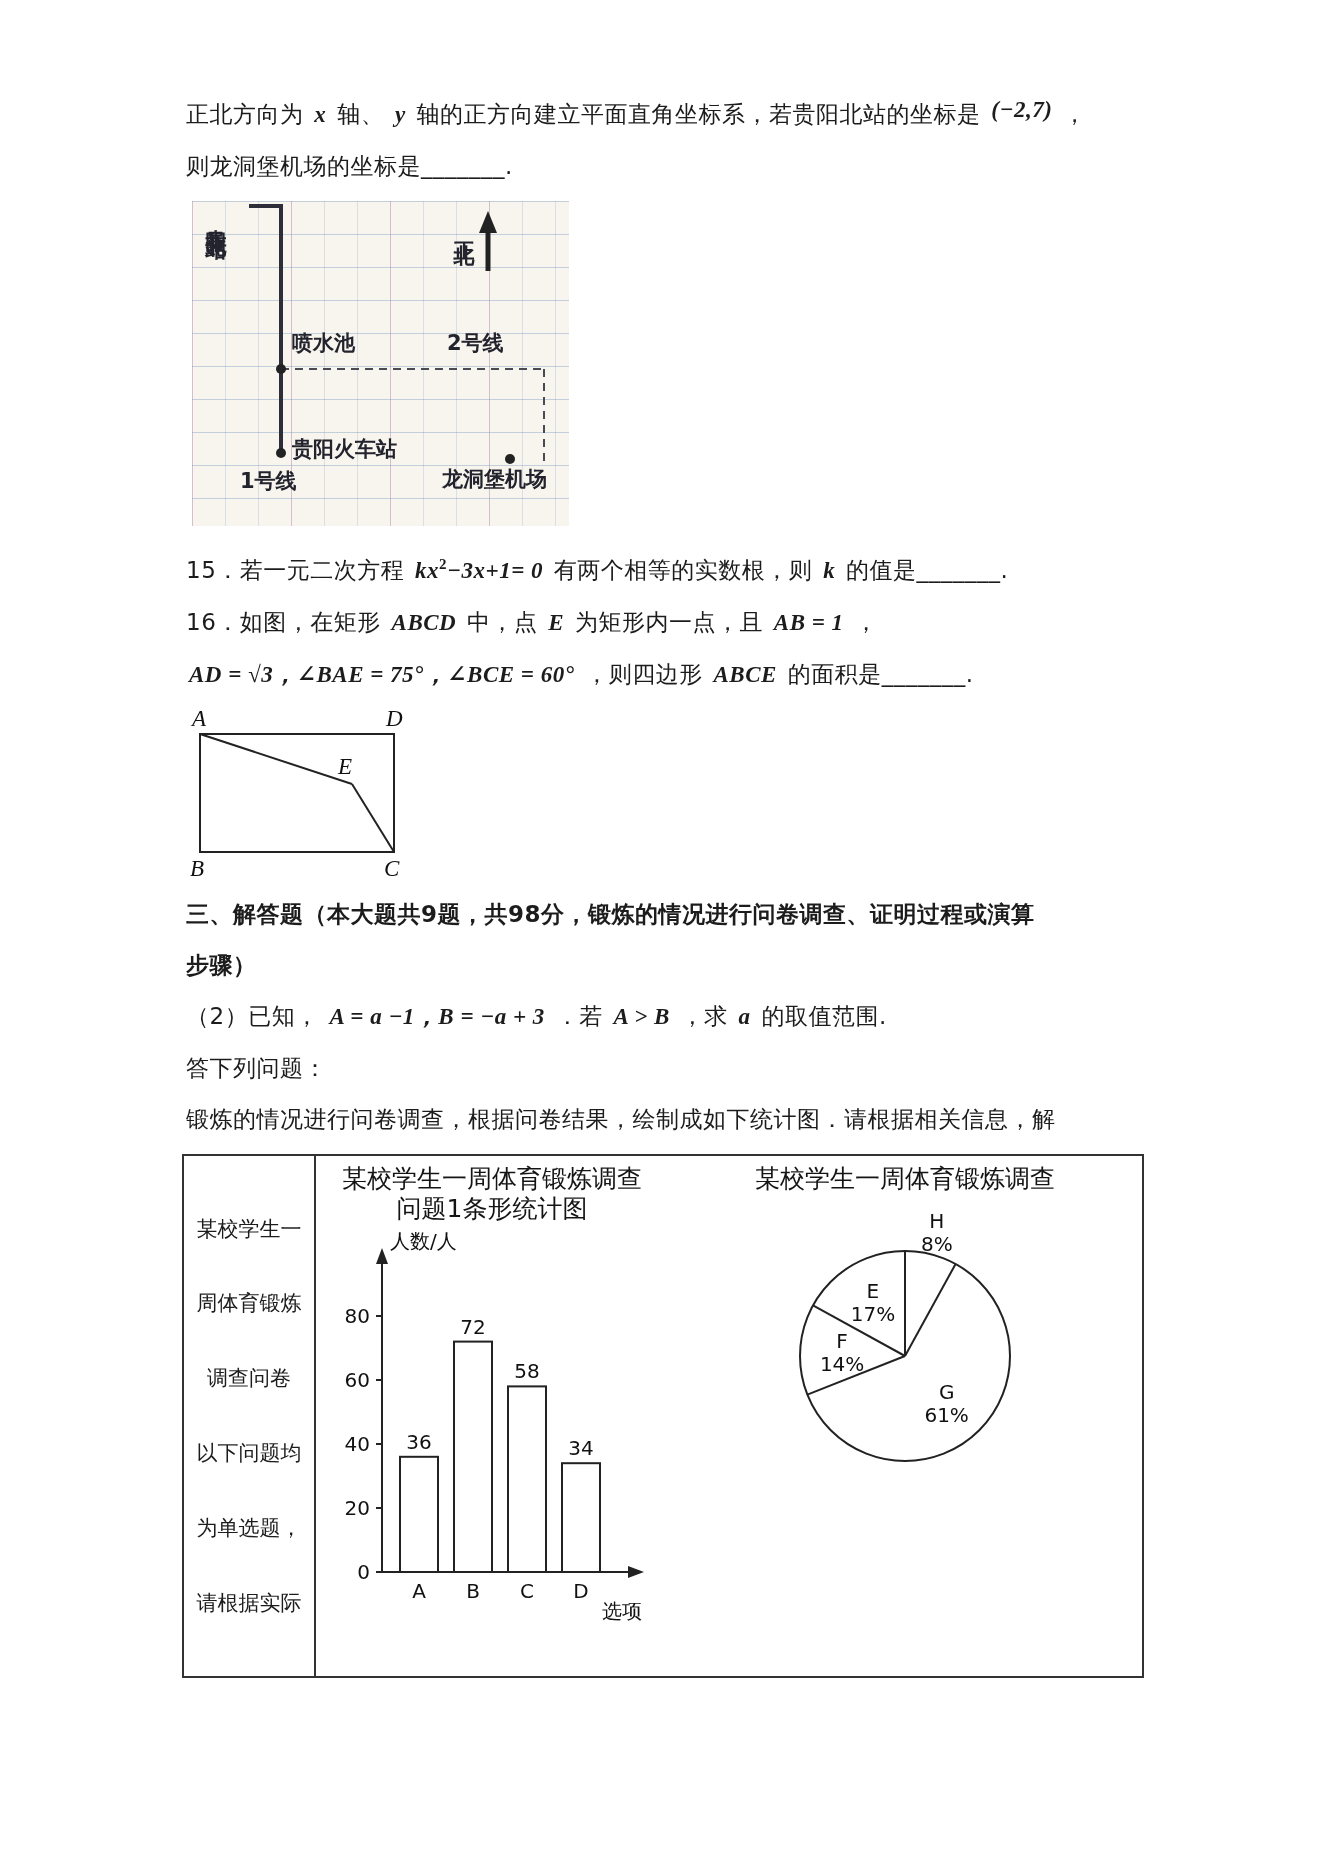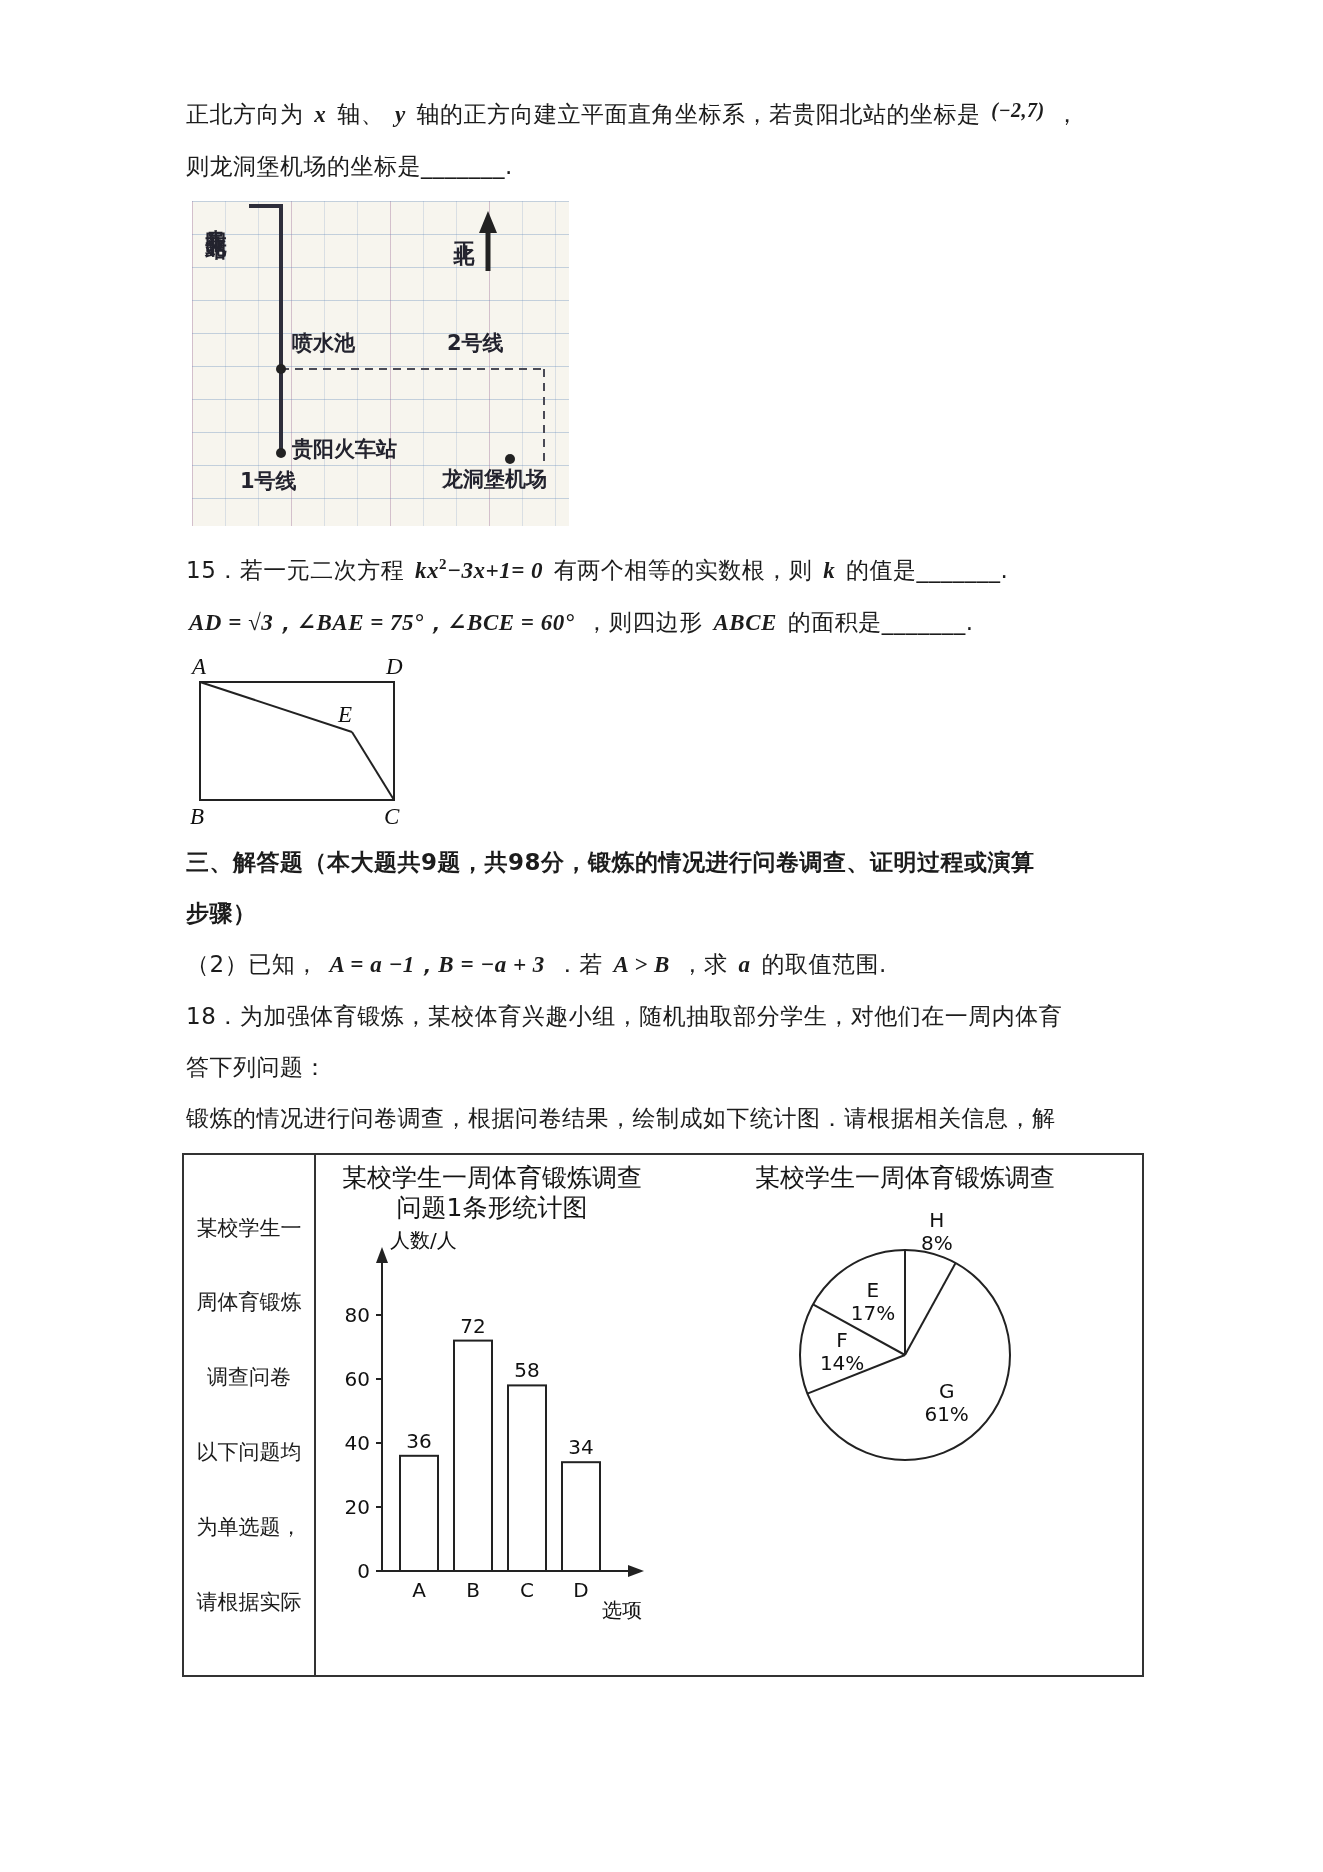--- a/index.html
+++ b/index.html
@@ -10,21 +10,21 @@
     color:#1c1c1c;
   }
   .content { padding:98px 160px 0 186px; }
   .para { font-size:23px; line-height:32px; margin-bottom:19px; letter-spacing:.5px; }
   .bold { font-weight:bold; }
   .math {
     font-family:"Liberation Serif","DejaVu Serif",serif;
     font-style:italic; font-weight:bold; padding:0 3px; white-space:nowrap;
   }
   .math sup { font-size:15px; font-style:normal; }
-  .coord { font-size:20px; position:relative; top:-5px; }
+  .coord { font-size:23px; position:relative; top:-5px; }
 
   
   .map-figure {
     position:relative; width:377px; height:325px; margin:8px 0 22px 6px;
     background-color:#f7f5ee;
     background-image:
       linear-gradient(to bottom, rgba(110,145,190,.38) 1px, transparent 1px),
       linear-gradient(to right,  rgba(200,120,150,.30) 1px, transparent 1px),
       linear-gradient(to right,  rgba(110,145,190,.22) 1px, transparent 1px);
     background-size:33px 33px, 99px 33px, 33px 33px;
@@ -101,20 +101,29 @@
 
   <p class="para">
     <span>15．若一元二次方程</span>
     <span class="math"><span>kx</span><sup>2</sup><span>−3x+1= 0</span></span>
     <span>有两个相等的实数根，则</span>
     <span class="math">k</span>
     <span>的值是_______.</span>
   </p>
 
   <p class="para">
+    <span>16．如图，在矩形</span>
+    <span class="math">ABCD</span>
+    <span>中，点</span>
+    <span class="math">E</span>
+    <span>为矩形内一点，且</span>
+    <span class="math">AB = 1</span>
+    <span>，</span>
+  </p>
+  <p class="para">
     <span class="math">AD = √3，∠BAE = 75°，∠BCE = 60°</span>
     <span>，则四边形</span>
     <span class="math">ABCE</span>
     <span>的面积是_______.</span>
   </p>
 
   <div class="rect-figure">
     <svg width="430" height="170" viewBox="0 0 430 170">
       <rect x="14" y="24" width="194" height="118"></rect>
       <line x1="14" y1="24" x2="166" y2="74"></line>
@@ -137,23 +146,20 @@
   <p class="para">
     <span>（2）已知，</span>
     <span class="math">A = a −1，B = −a + 3</span>
     <span>．若</span>
     <span class="math">A &gt; B</span>
     <span>，求</span>
     <span class="math">a</span>
     <span>的取值范围.</span>
   </p>
 
-  <p class="para">
-    <span>18．为加强体育锻炼，某校体育兴趣小组，随机抽取部分学生，对他们在一周内体育</span>
-  </p>
   <p class="para">
     <span>答下列问题：</span>
   </p>
   <p class="para">
     <span>锻炼的情况进行问卷调查，根据问卷结果，绘制成如下统计图．请根据相关信息，解</span>
   </p>
 
   <div class="survey-figure">
     <div class="survey-left">
       <div>某校学生一</div>

